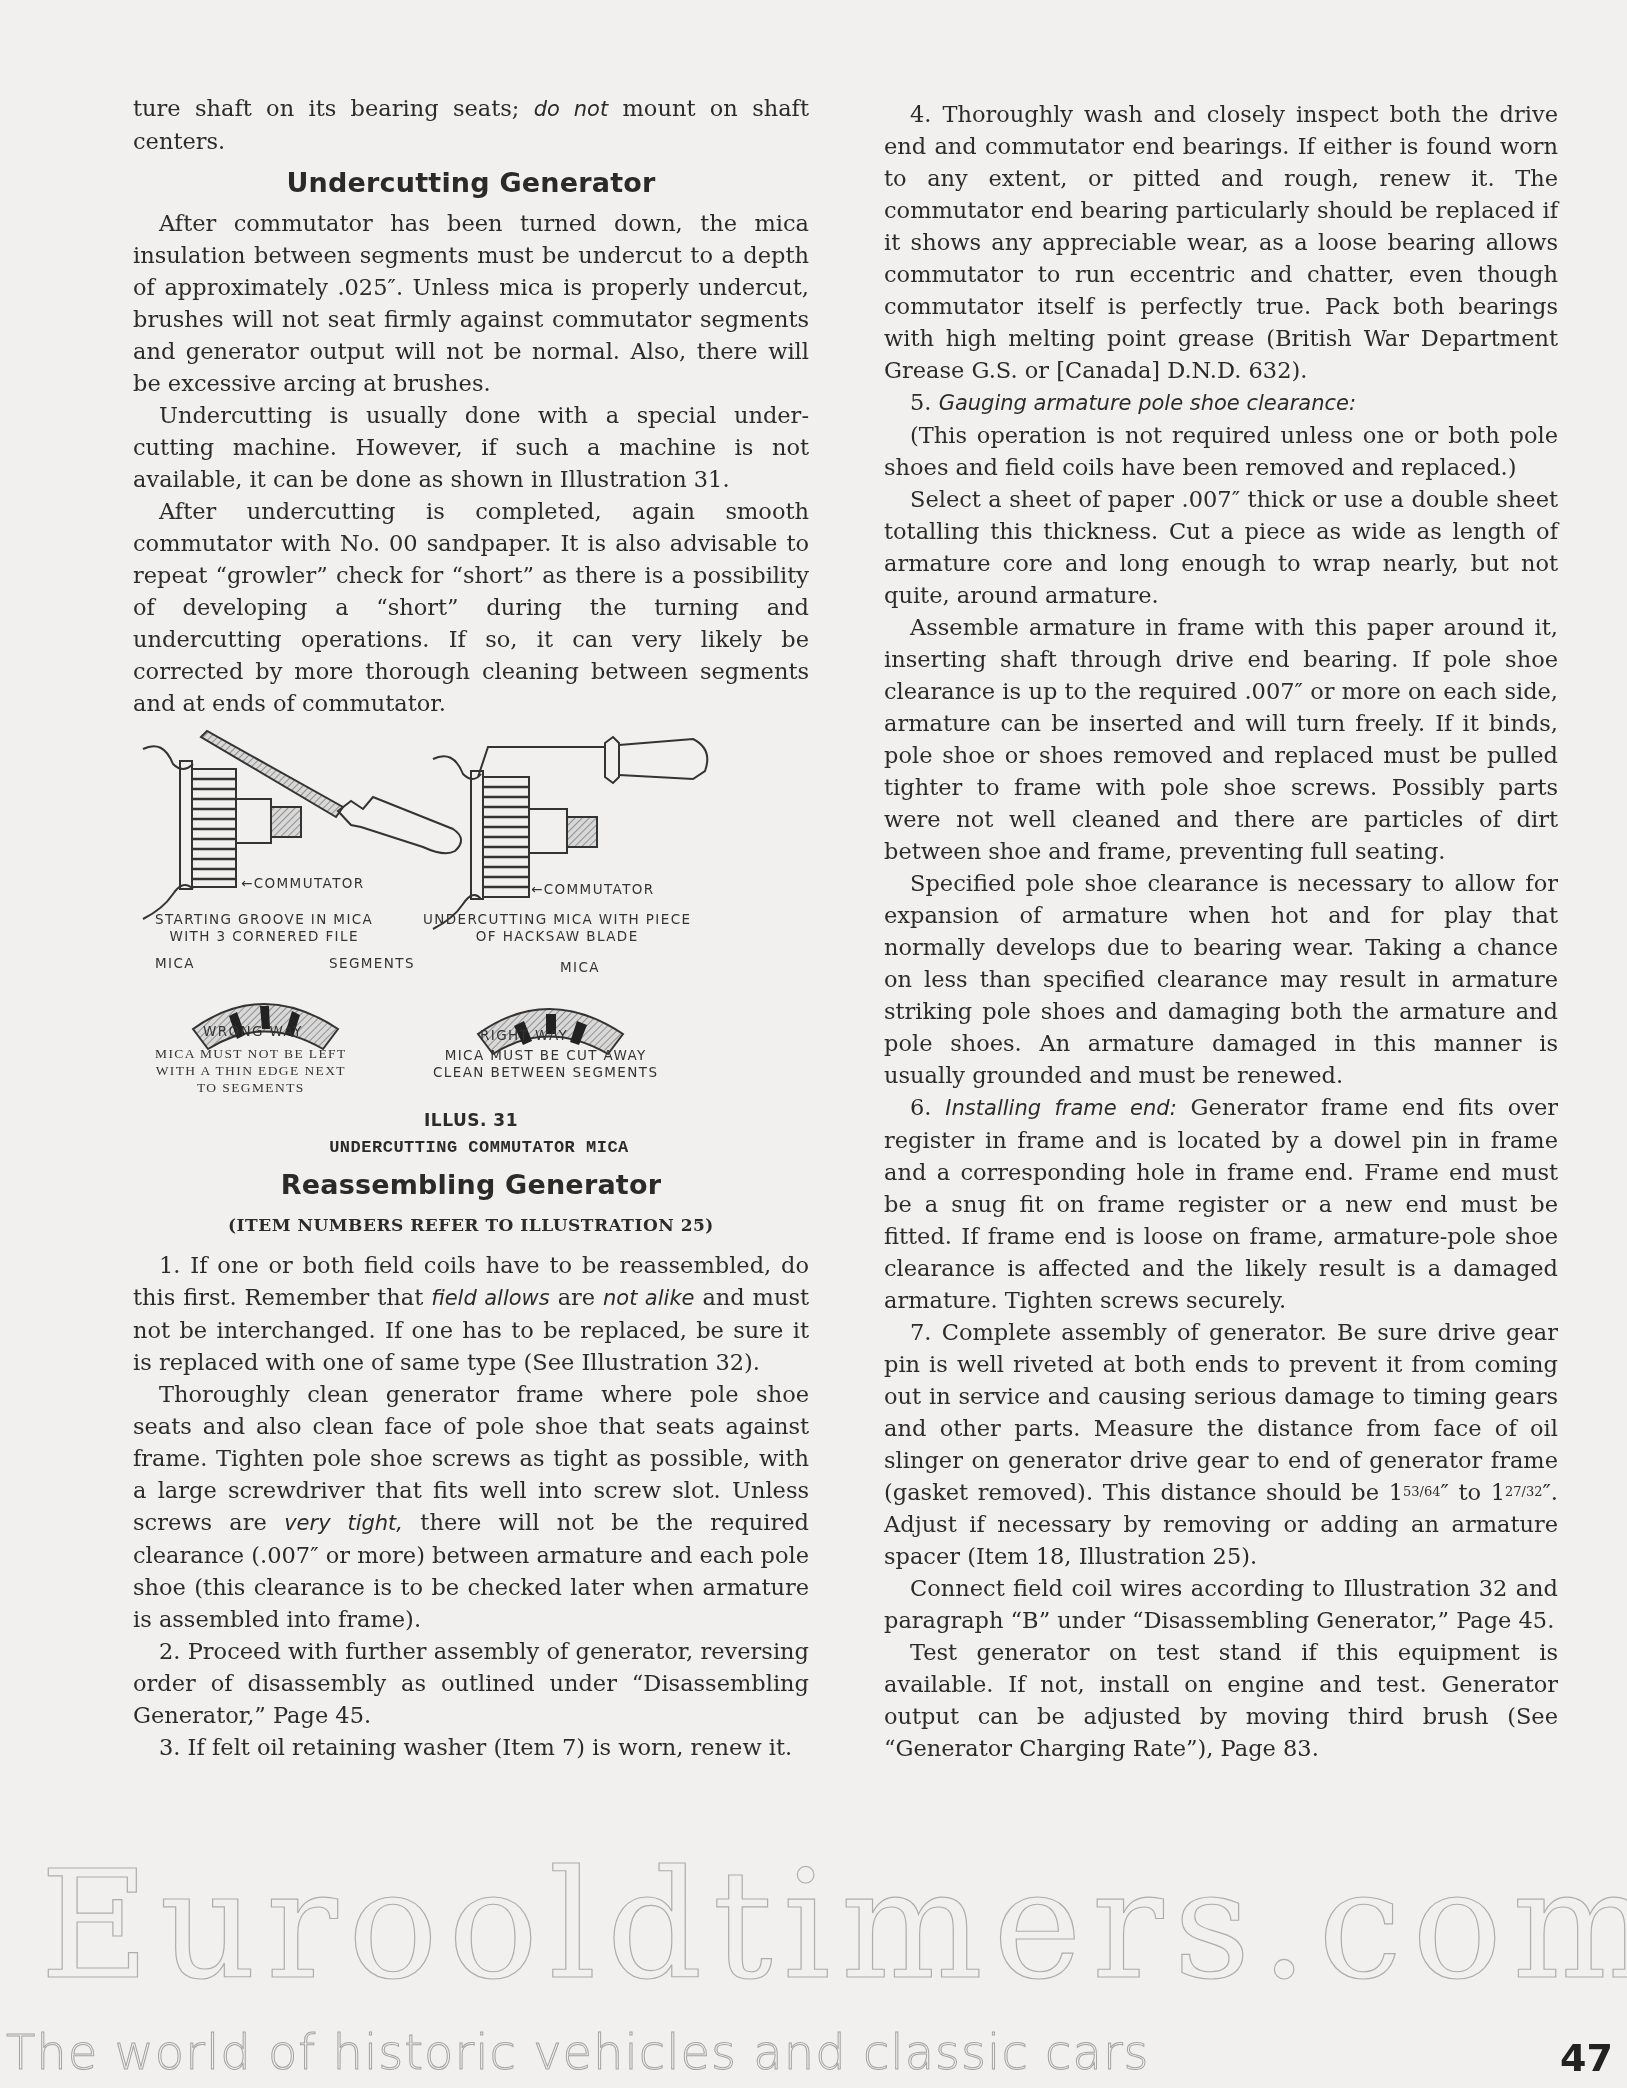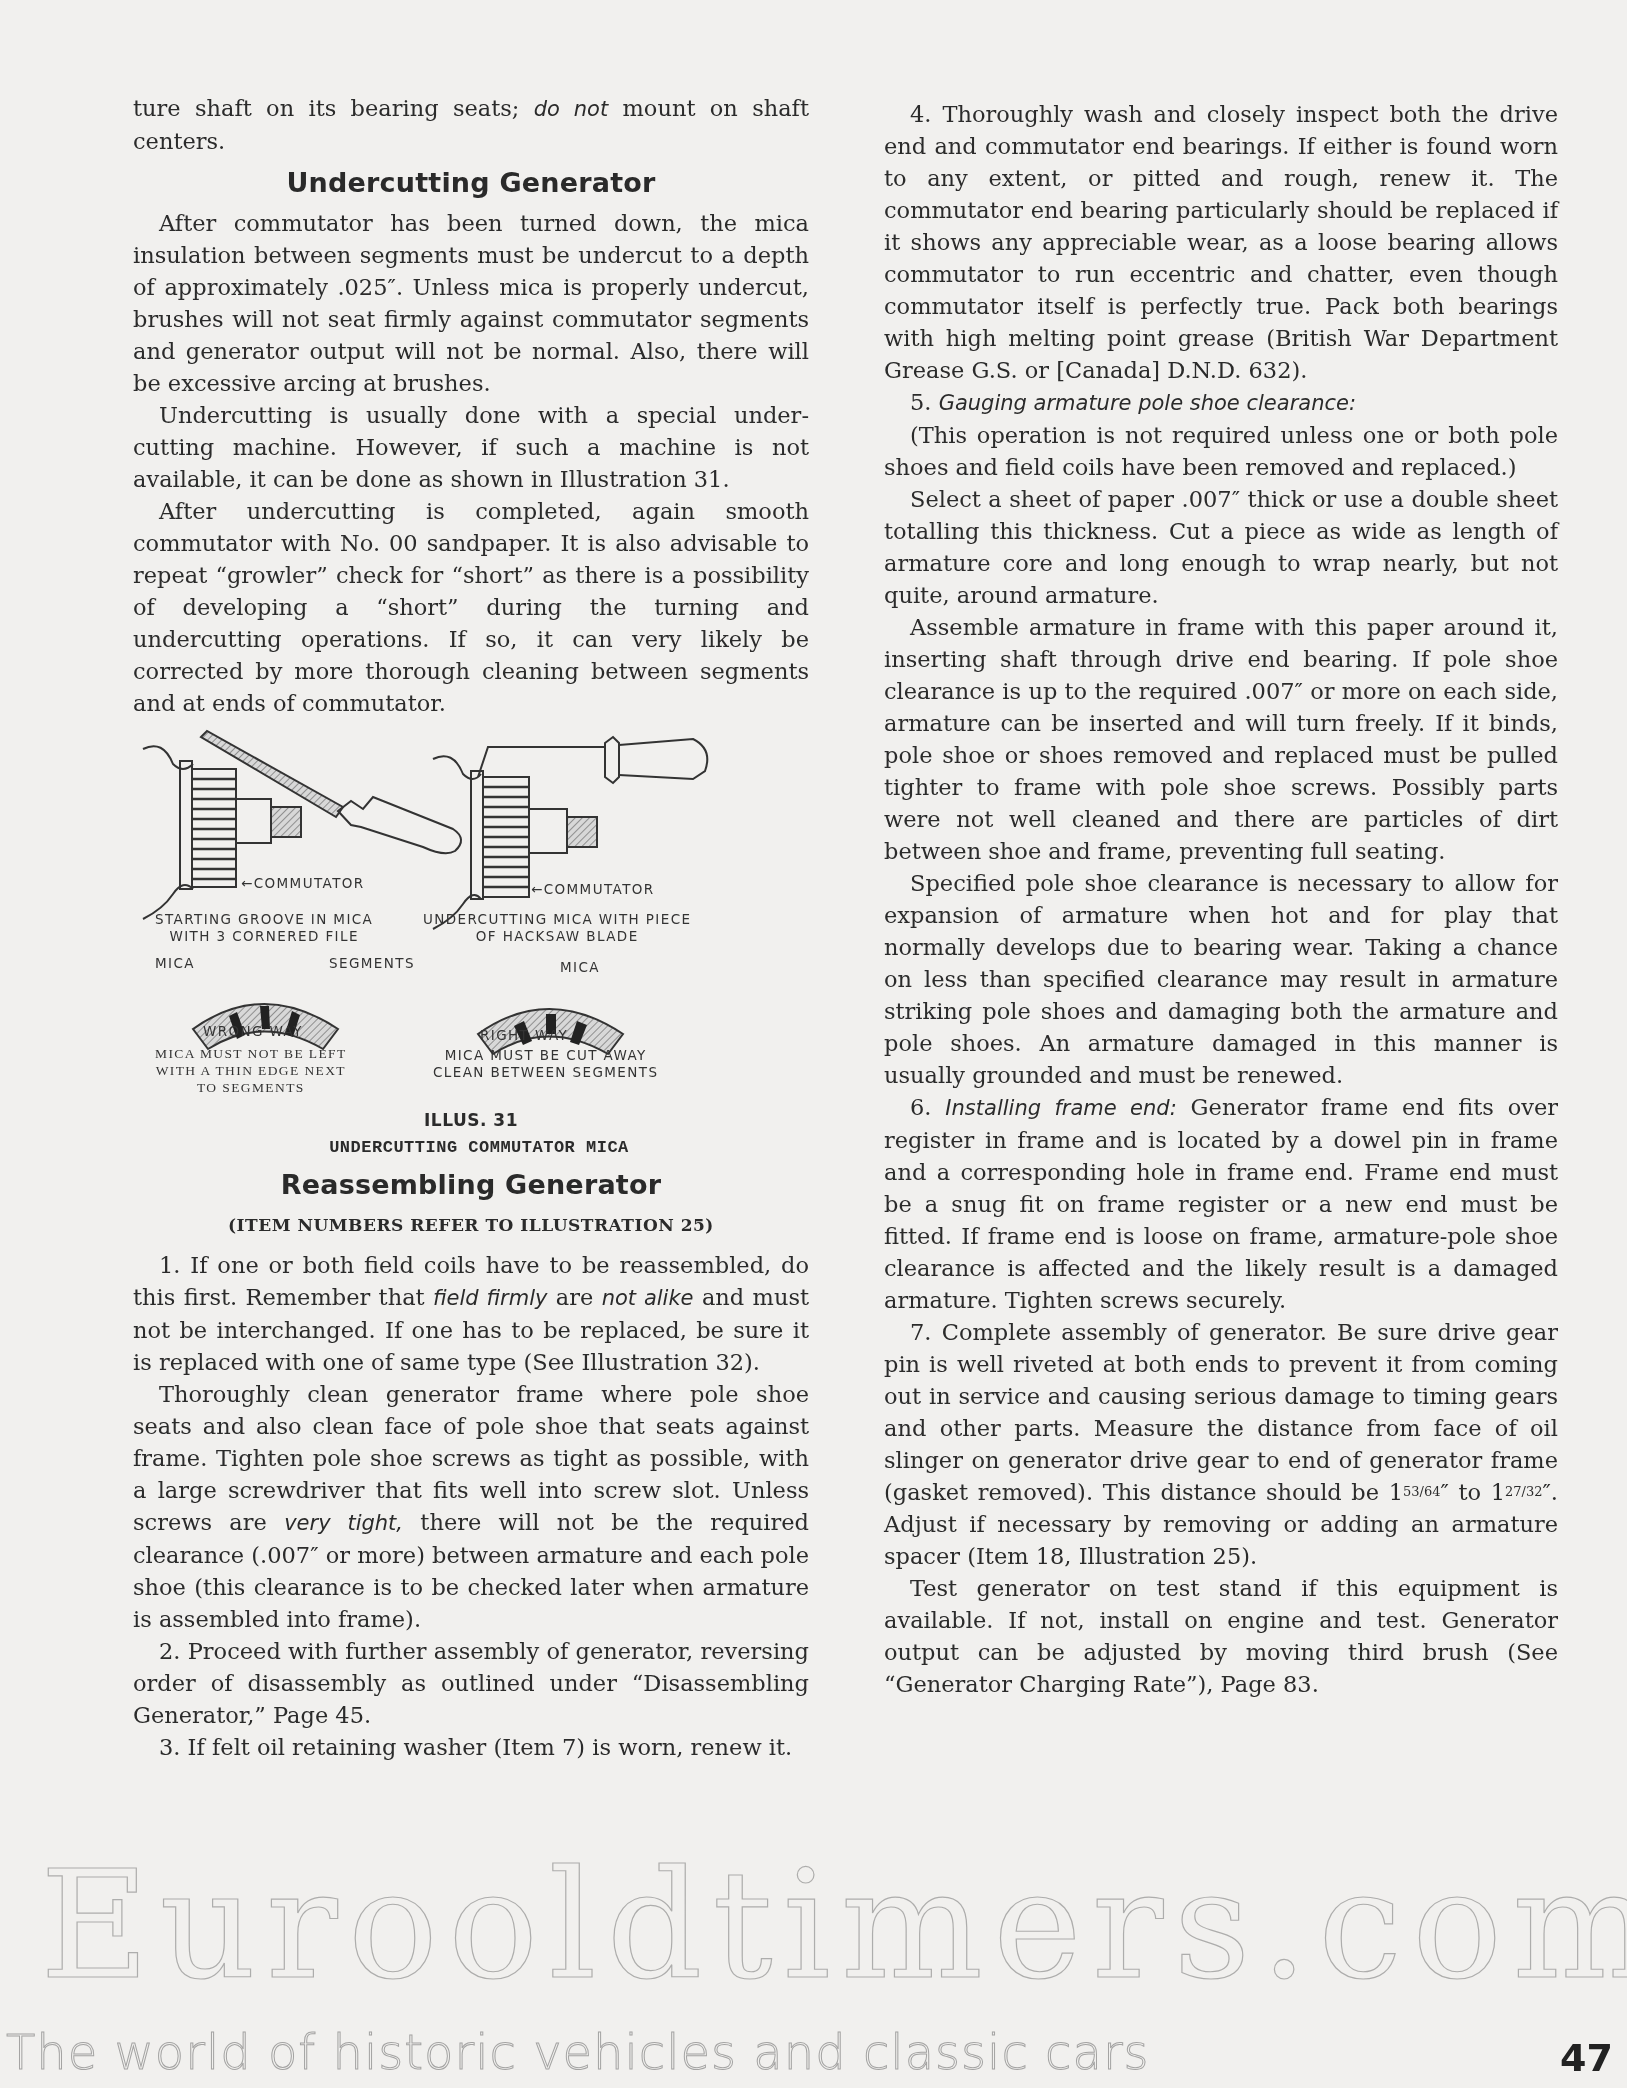--- a/index.html
+++ b/index.html
@@ -120,33 +120,34 @@
 TO SEGMENTS</div>
     <div class="flabel" style="left:347px;top:298px;text-align:center;">RIGHT WAY</div>
     <div class="flabel" style="left:300px;top:318px;white-space:pre;">MICA MUST BE CUT AWAY
 CLEAN BETWEEN SEGMENTS</div>
     <div class="caption" style="position:absolute;left:0;right:0;top:378px;">ILLUS. 31</div>
     <div class="caption" style="position:absolute;left:16px;right:0;top:406px;font-family:Liberation Mono, monospace;">UNDERCUTTING COMMUTATOR MICA</div>
   </div>
 
   <h2>Reassembling Generator</h2>
   <div class="sub">(ITEM NUMBERS REFER TO ILLUSTRATION 25)</div>
-  <p><span>1. If one or both field coils have to be reassem­bled, do this first. Remember that </span><em>field firmly</em><span> are </span><em>not alike</em><span> and must not be interchanged. If one has to be replaced, be sure it is replaced with one of same type (See Illustration 32).</span></p>
+  <p><span>1. If one or both field coils have to be reassem­bled, do this first. Remember that </span><em>field allows</em><span> are </span><em>not alike</em><span> and must not be interchanged. If one has to be replaced, be sure it is replaced with one of same type (See Illustration 32).</span></p>
   <p><span>Thoroughly clean generator frame where pole shoe seats and also clean face of pole shoe that seats against frame. Tighten pole shoe screws as tight as possible, with a large screwdriver that fits well into screw slot. Unless screws are </span><em>very tight,</em><span> there will not be the required clearance (.007″ or more) be­tween armature and each pole shoe (this clearance is to be checked later when armature is assembled into frame).</span></p>
   <p>2. Proceed with further assembly of generator, reversing order of disassembly as outlined under “Disassembling Generator,” Page 45.</p>
   <p>3. If felt oil retaining washer (Item 7) is worn, renew it.</p>
 </div>
 
 <div class="col right">
   <p>4. Thoroughly wash and closely inspect both the drive end and commutator end bearings. If either is found worn to any extent, or pitted and rough, renew it. The commutator end bearing particularly should be replaced if it shows any appreciable wear, as a loose bearing allows commutator to run eccentric and chatter, even though commutator itself is per­fectly true. Pack both bearings with high melting point grease (British War Department Grease G.S. or [Canada] D.N.D. 632).</p>
   <p><span>5. </span><em>Gauging armature pole shoe clearance:</em></p>
   <p>(This operation is not required unless one or both pole shoes and field coils have been removed and replaced.)</p>
   <p>Select a sheet of paper .007″ thick or use a double sheet totalling this thickness. Cut a piece as wide as length of armature core and long enough to wrap nearly, but not quite, around armature.</p>
   <p>Assemble armature in frame with this paper around it, inserting shaft through drive end bearing. If pole shoe clearance is up to the required .007″ or more on each side, armature can be inserted and will turn freely. If it binds, pole shoe or shoes re­moved and replaced must be pulled tighter to frame with pole shoe screws. Possibly parts were not well cleaned and there are particles of dirt between shoe and frame, preventing full seating.</p>
   <p>Specified pole shoe clearance is necessary to al­low for expansion of armature when hot and for play that normally develops due to bearing wear. Taking a chance on less than specified clearance may result in armature striking pole shoes and dam­aging both the armature and pole shoes. An arma­ture damaged in this manner is usually grounded and must be renewed.</p>
   <p><span>6. </span><em>Installing frame end:</em><span> Generator frame end fits over register in frame and is located by a dowel pin in frame and a corresponding hole in frame end. Frame end must be a snug fit on frame register or a new end must be fitted. If frame end is loose on frame, armature-pole shoe clearance is affected and the likely result is a damaged armature. Tighten screws securely.</span></p>
   <p><span>7. Complete assembly of generator. Be sure drive gear pin is well riveted at both ends to prevent it from coming out in service and causing serious damage to timing gears and other parts. Measure the distance from face of oil slinger on generator drive gear to end of generator frame (gasket re­moved). This distance should be 1</span><span class="frac">53/64</span><span>″ to 1</span><span class="frac">27/32</span><span>″. Adjust if necessary by removing or adding an arma­ture spacer (Item 18, Illustration 25).</span></p>
+  <p>Connect field coil wires according to Illustration 32 and paragraph “B” under “Disassembling Gen­erator,” Page 45.</p>
   <p>Test generator on test stand if this equipment is available. If not, install on engine and test. Gener­ator output can be adjusted by moving third brush (See “Generator Charging Rate”), Page 83.</p>
 </div>
 
 <div class="watermark-big">Eurooldtimers.com</div>
 <div class="watermark-tag">The world of historic vehicles and classic cars</div>
 <div class="page-num">47</div>
 
 </body></html>

